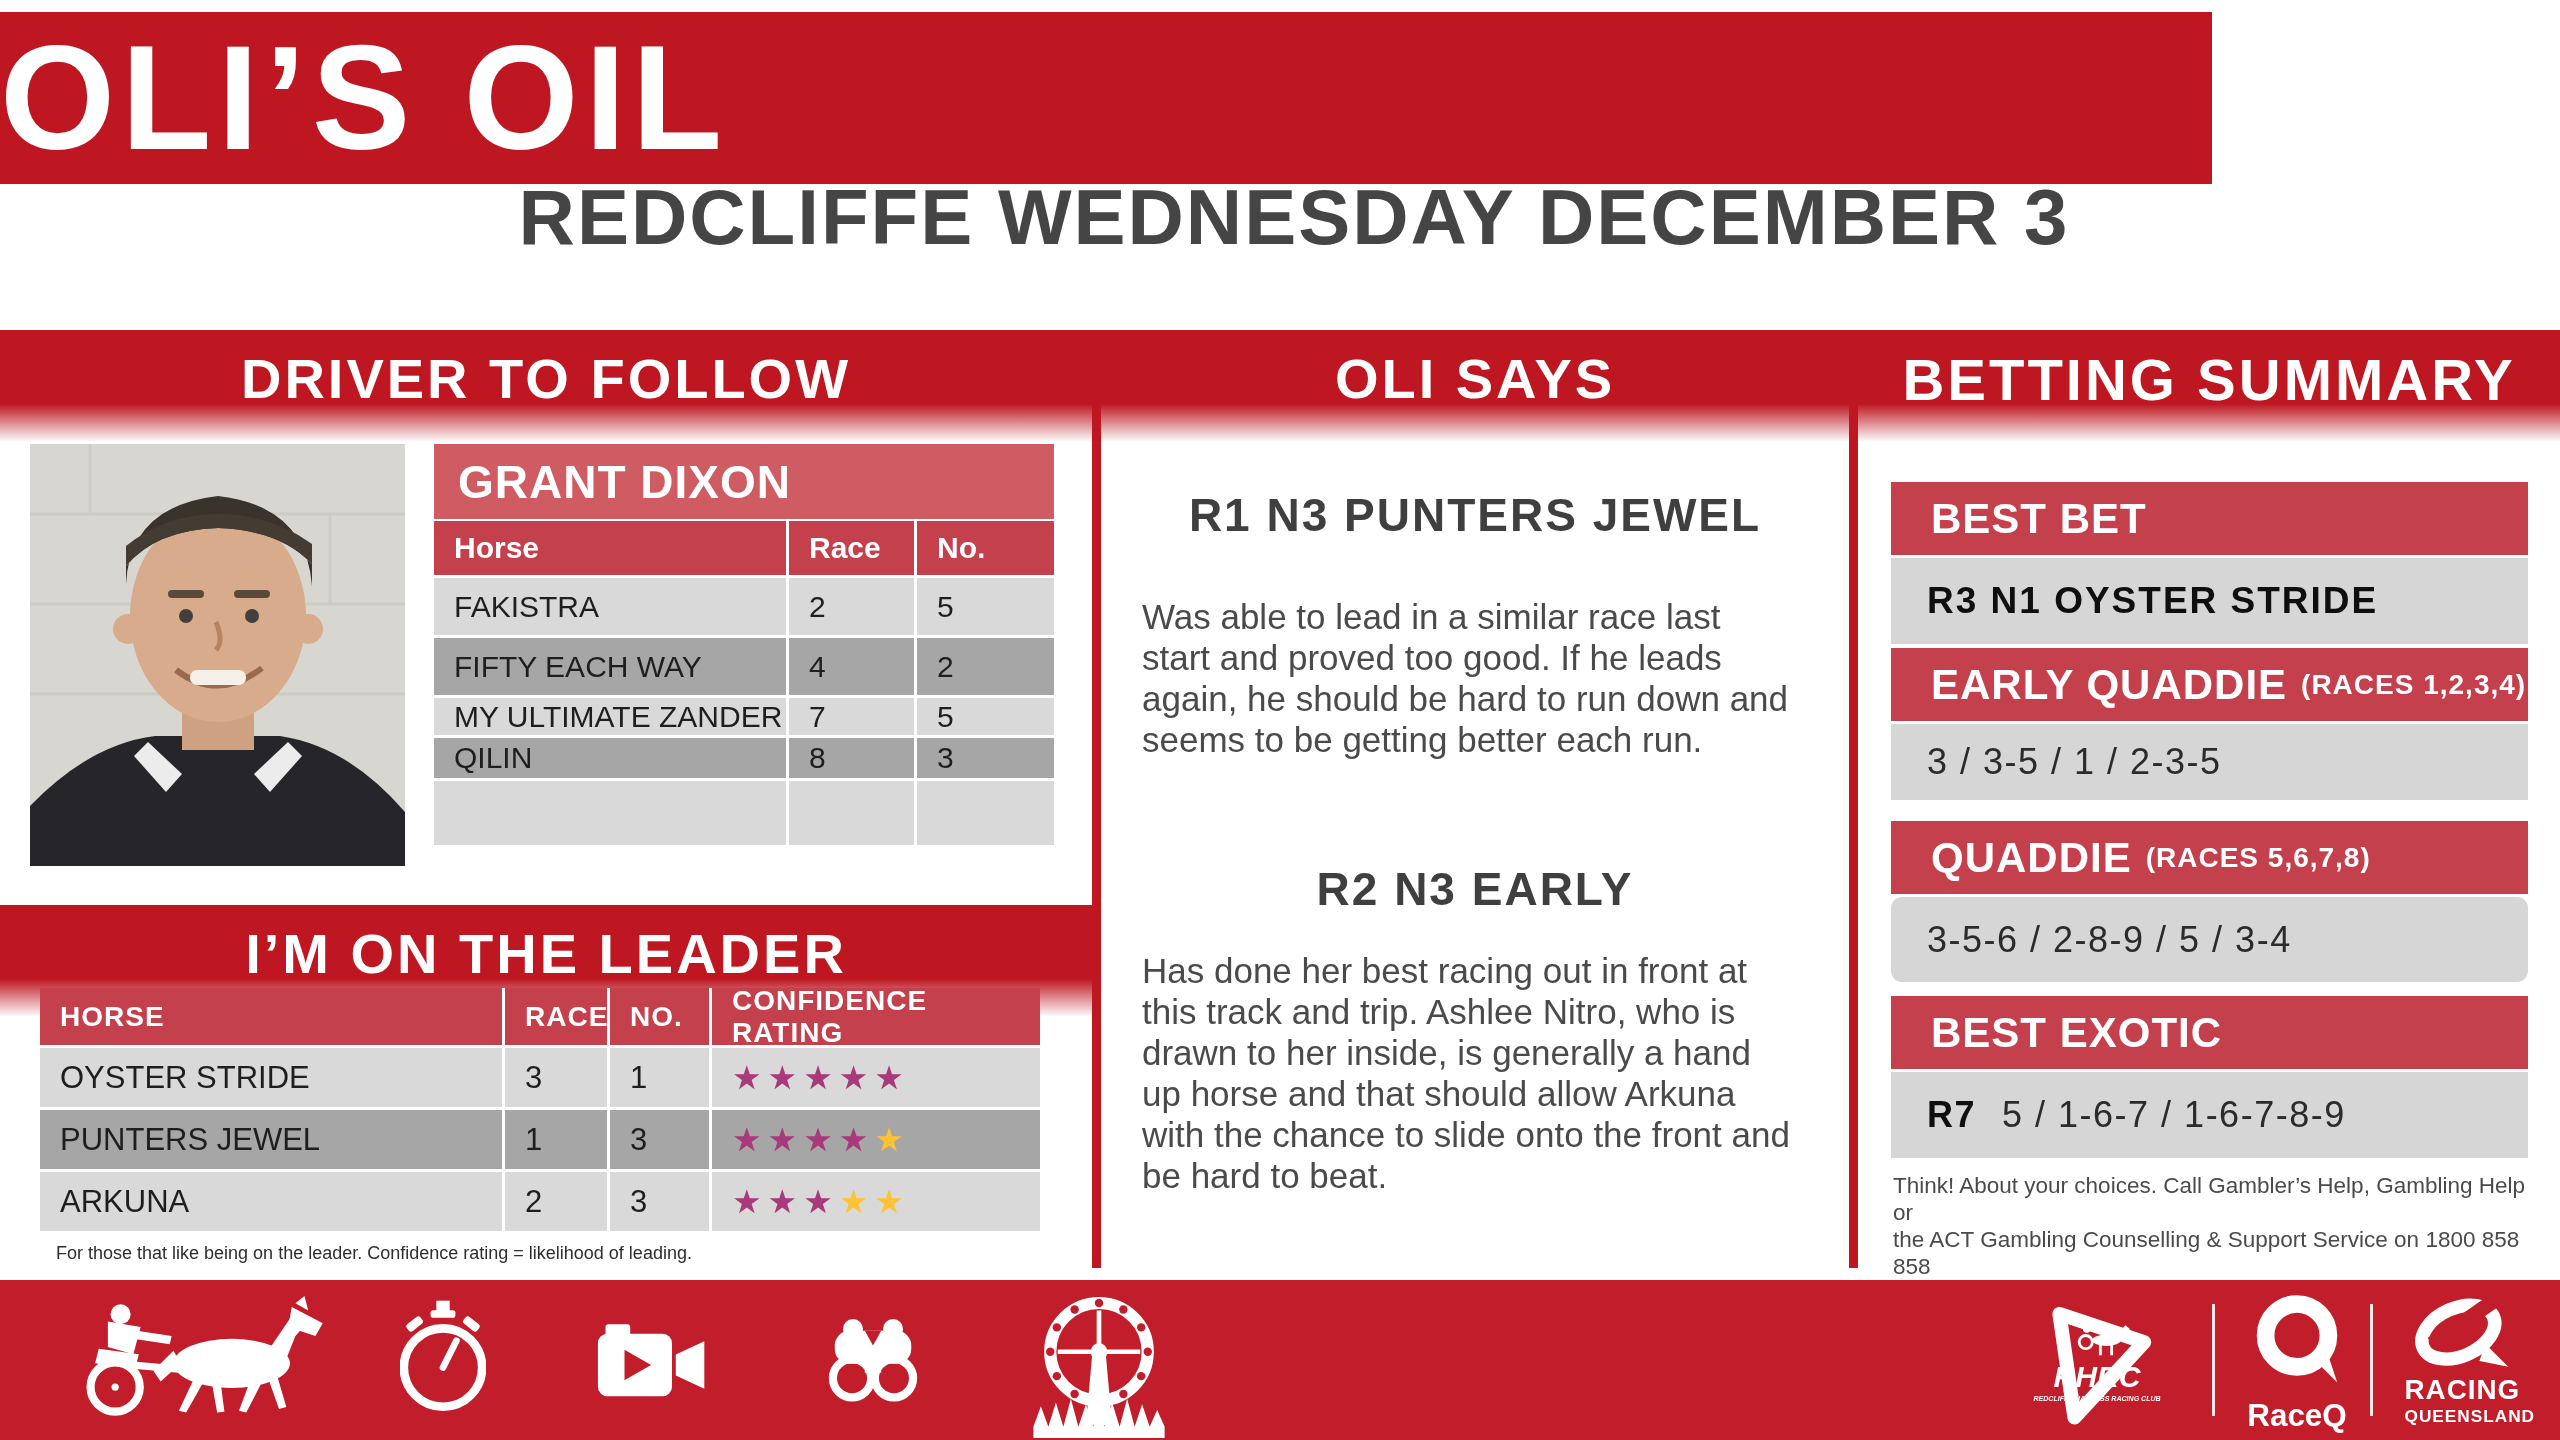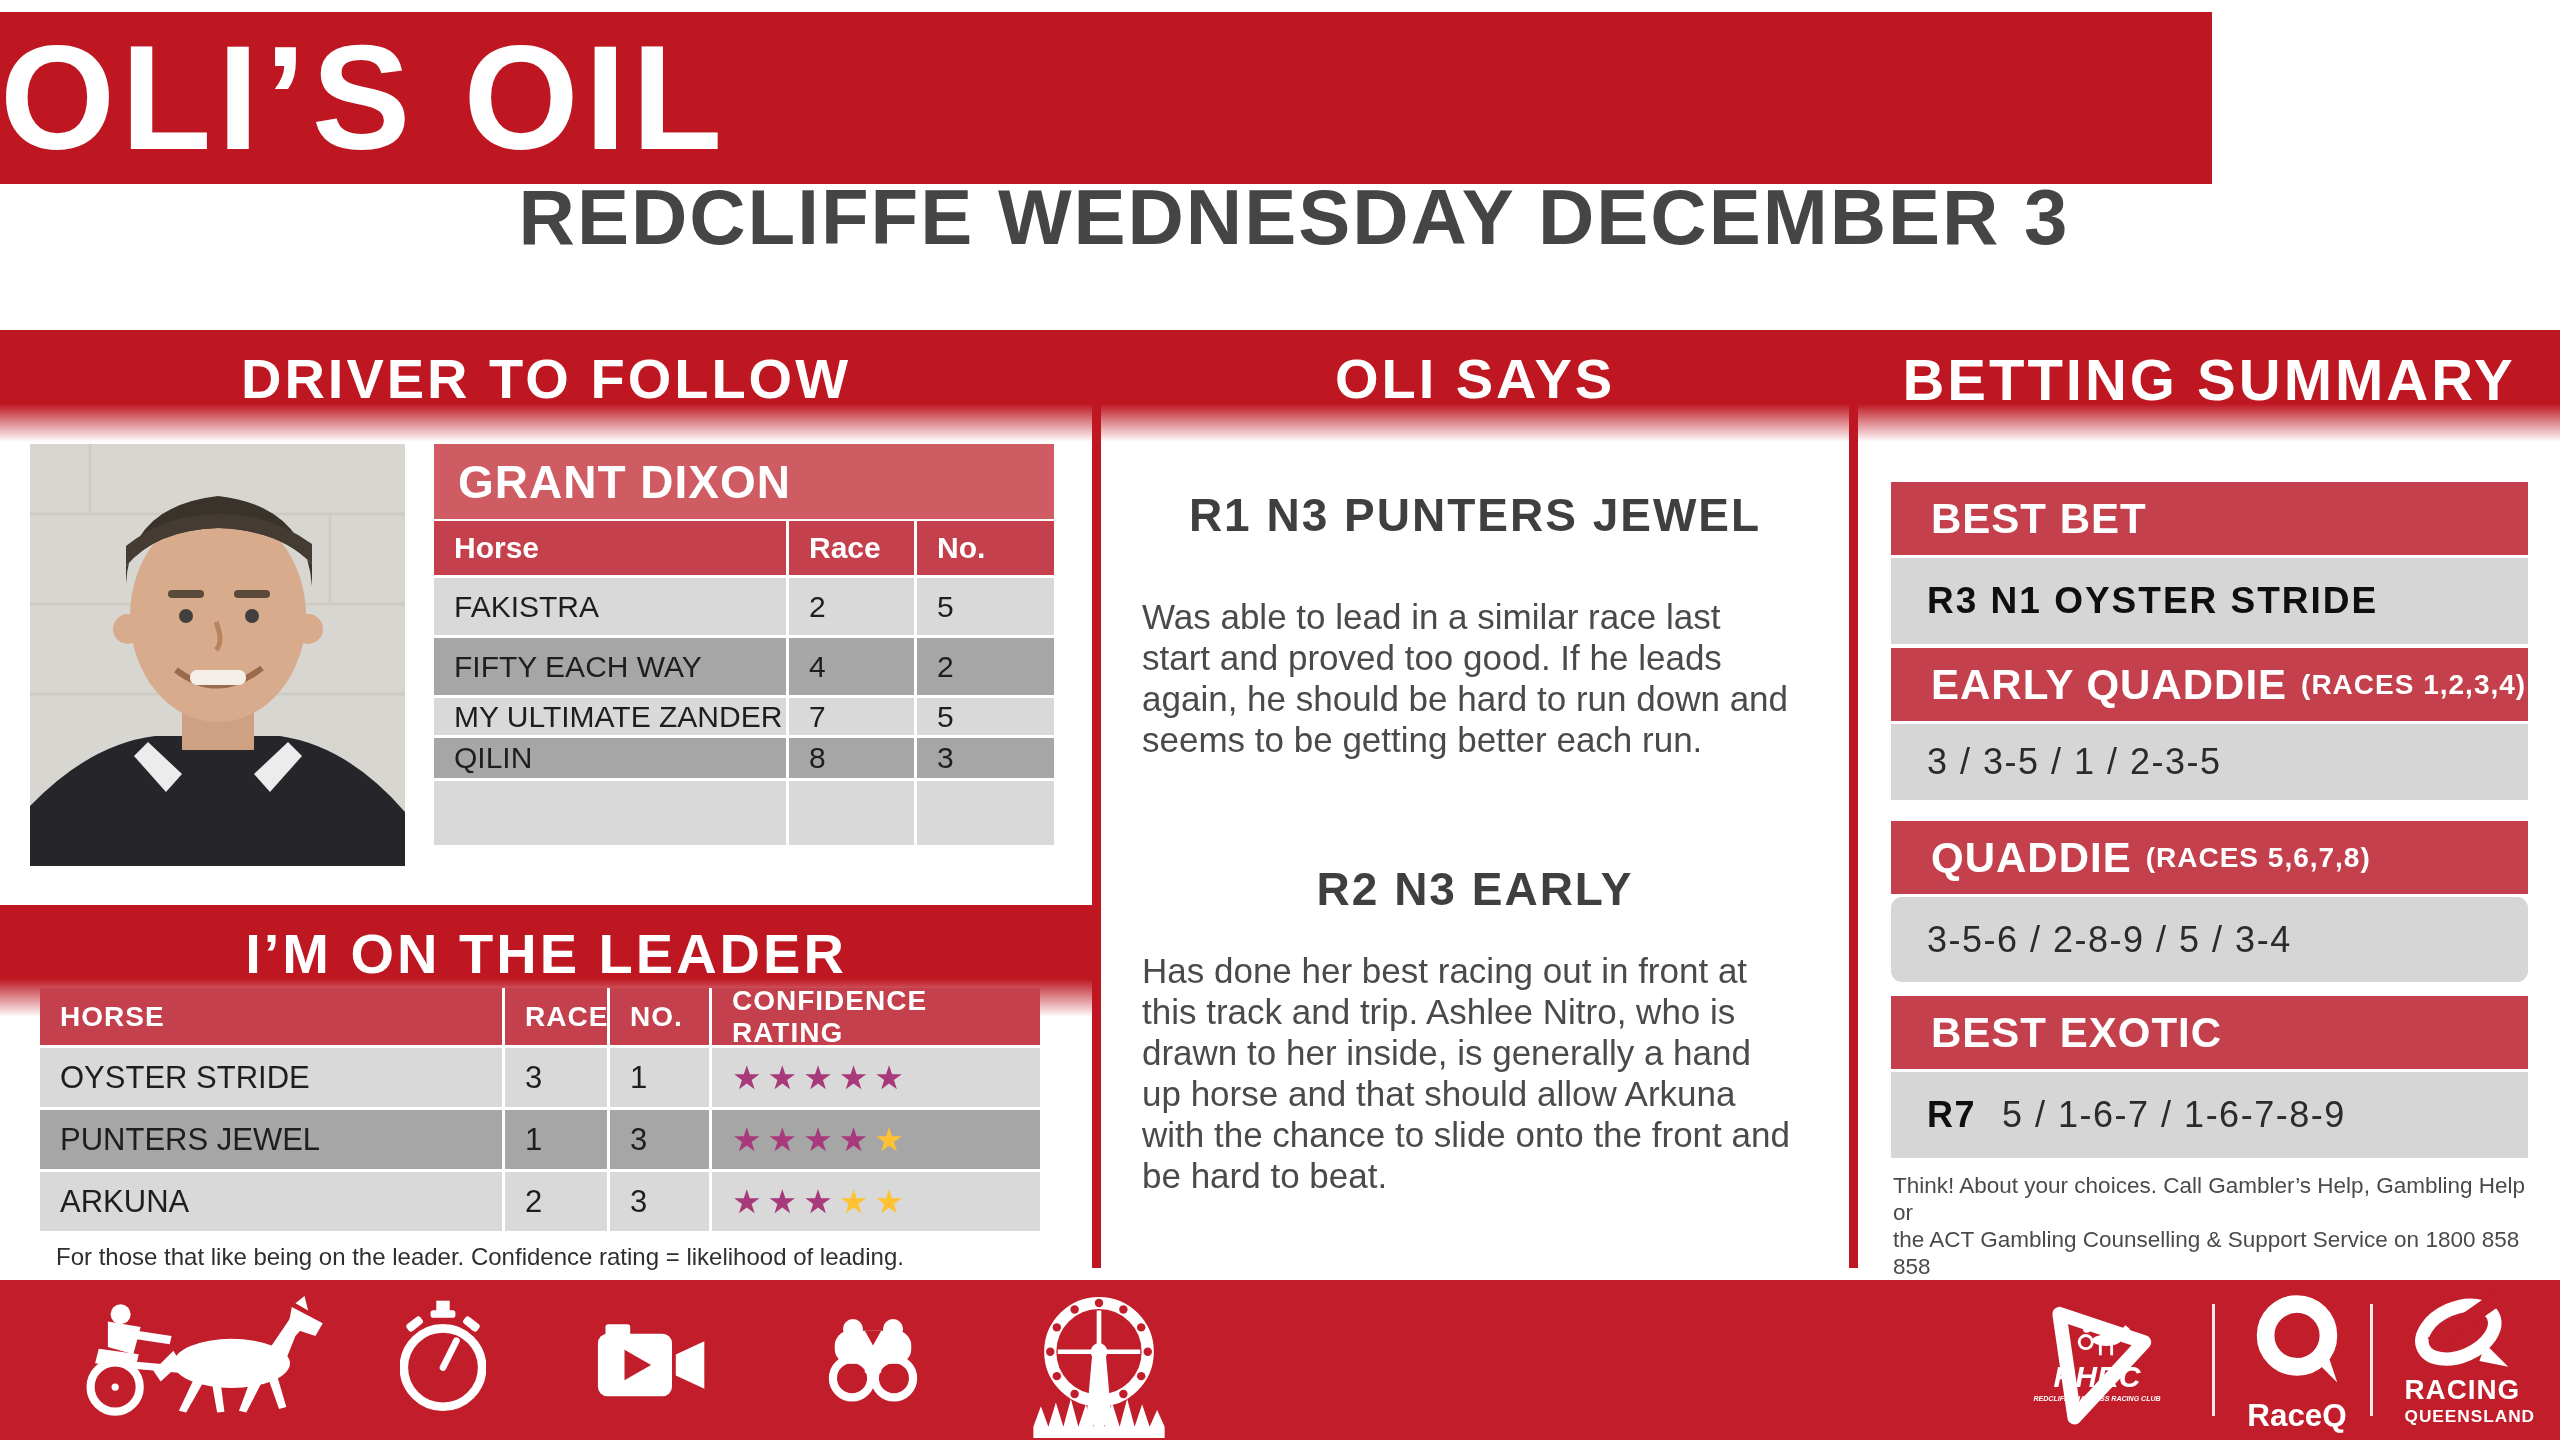--- a/index.html
+++ b/index.html
@@ -38,21 +38,21 @@
   .h57{height:57px;} .h37{height:37px;} .h40{height:40px;} .h64{height:64px;}
   .row-light .cell{background:#D9D9D9;}
   .row-dark .cell{background:#A6A6A6;}
 
   .ld-wrap{left:40px;top:988px;width:1000px;}
   .ld-head .cell{background:#C4404D;color:#fff;font-weight:bold;height:57px;font-size:28px;letter-spacing:1px;}
   .ld-c1{width:465px;} .ld-c2{width:105px;} .ld-c3{width:102px;} .ld-c4{width:328px;}
   .ld-row .cell{height:59px;font-size:31px;}
   .stars{font-family:"DejaVu Sans",sans-serif;font-size:33px;letter-spacing:6px;line-height:1;}
   .star-a{color:#A8397B;} .star-b{color:#FFC233;}
-  .footnote{left:56px;top:1243px;font-size:24px;color:#2e2e2e;}
+  .footnote{left:56px;top:1243px;font-size:18px;color:#2e2e2e;}
 
   
   .oli-h{left:1101px;width:748px;text-align:center;color:#3f3f3f;font-weight:bold;
          font-size:46px;letter-spacing:2px;}
   .oli-p{left:1142px;width:655px;font-size:35px;line-height:41px;color:#4a4a4a;}
 
   
   .bs-head{left:1891px;width:637px;height:73px;background:#C4404D;display:flex;align-items:baseline;
            padding-left:40px;box-sizing:border-box;color:#fff;font-weight:bold;font-size:42px;
            letter-spacing:1px;align-items:center;}

